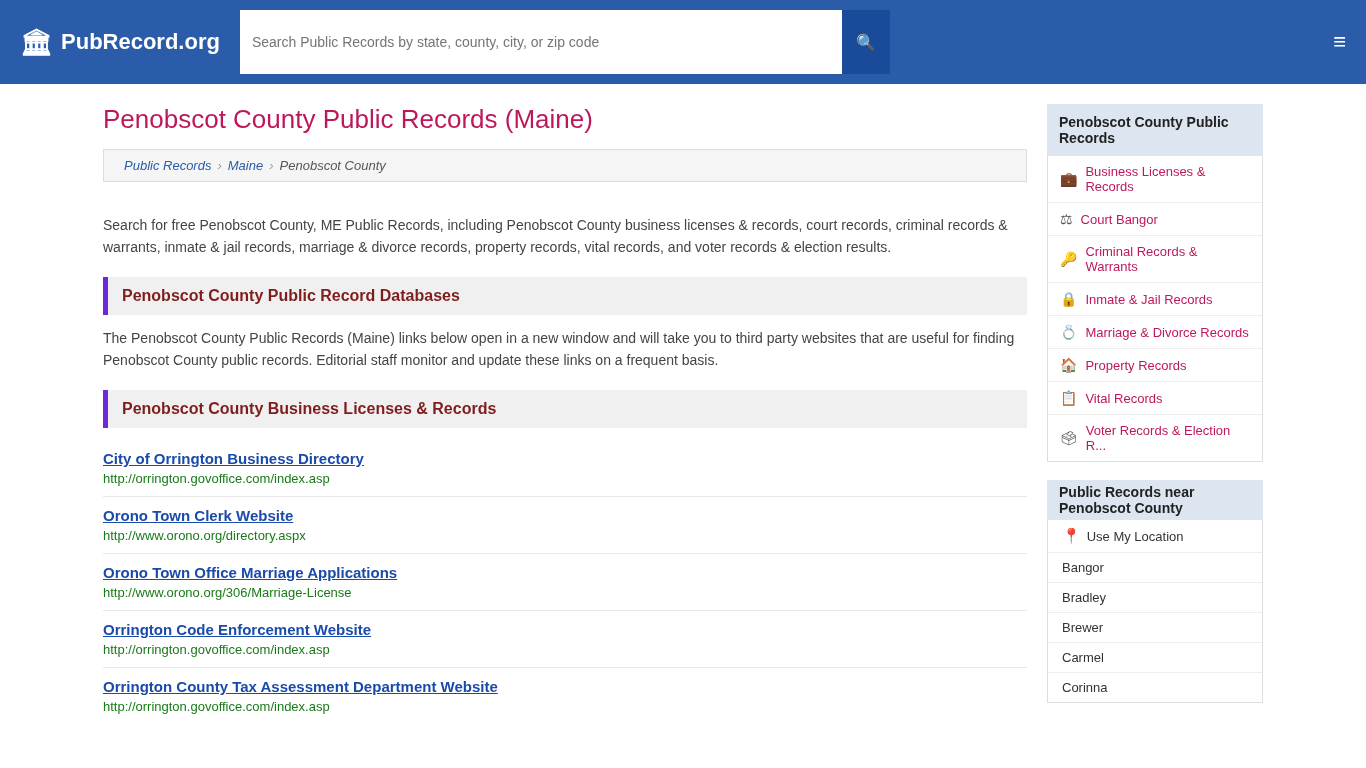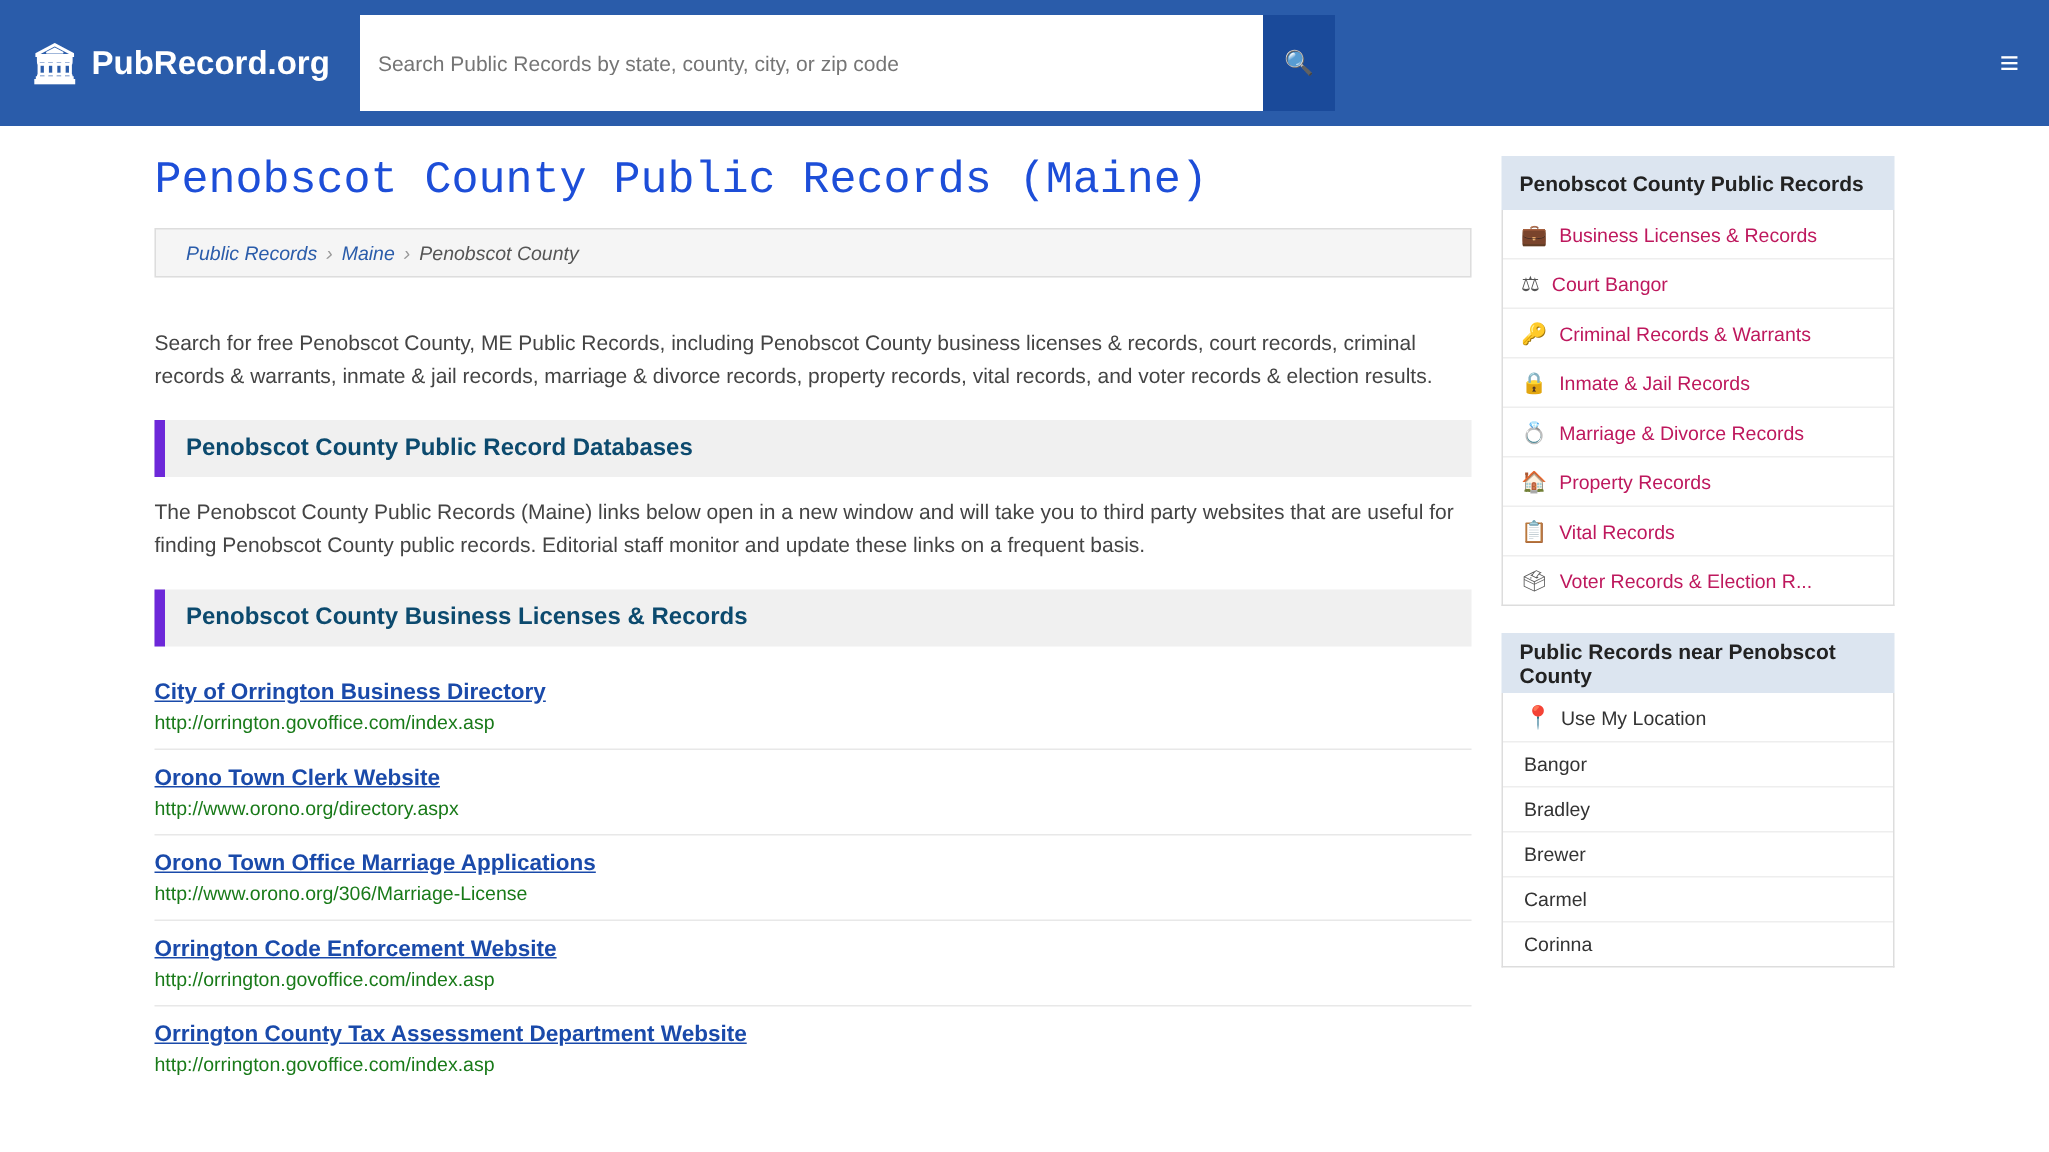--- a/index.html
+++ b/index.html
@@ -62,31 +62,30 @@
       margin: 0 auto;
       padding: 20px 20px;
       display: flex;
       gap: 20px;
     }
     #content-area {
       flex: 1;
       min-width: 0;
     }
     #sidebar {
-      width: 262px;
+      width: 216px;
       flex-shrink: 0;
     }
 
     
     #page-title {
-      font-size: 30px;
+      font-size: 26px;
       font-weight: normal;
-      color: #1d4ed8;
+      color: #be185d;
       margin-bottom: 14px;
-      font-family: Liberation Mono, monospace;
     }
 
     
     #breadcrumb {
       background: #f5f5f5;
       border: 1px solid #ddd;
       padding: 8px 20px;
       font-size: 13px;
       color: #555;
       margin-bottom: 32px;
@@ -102,25 +101,25 @@
     #intro-text {
       font-size: 14px;
       color: #444;
       line-height: 1.6;
       margin-bottom: 18px;
     }
 
     
     .section-header {
       background: #f0f0f0;
-      border-left: 7px solid #6d28d9;
+      border-left: 5px solid #6d28d9;
       padding: 10px 14px;
       font-size: 16px;
       font-weight: bold;
-      color: #0c4a6e;
+      color: #7f1d1d;
       margin-bottom: 12px;
     }
 
     
     #db-description {
       font-size: 14px;
       color: #444;
       line-height: 1.6;
       margin-bottom: 18px;
     }

